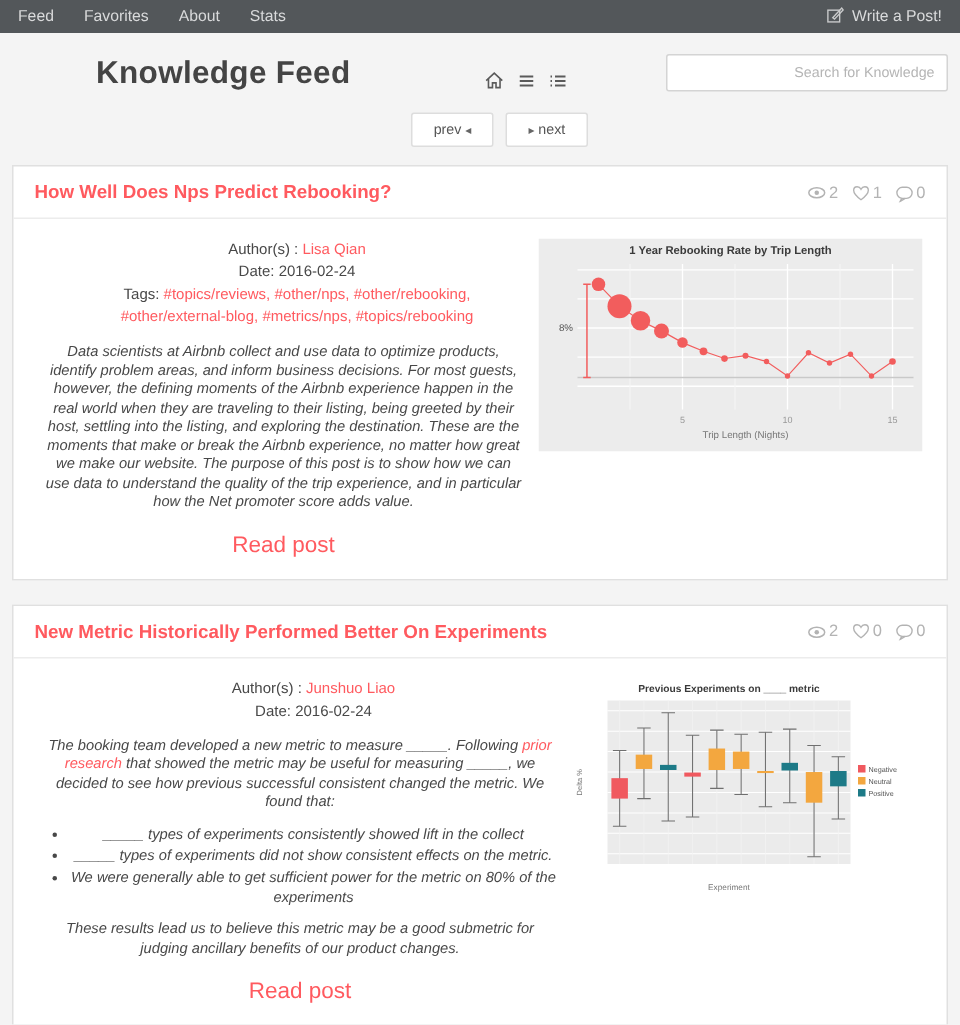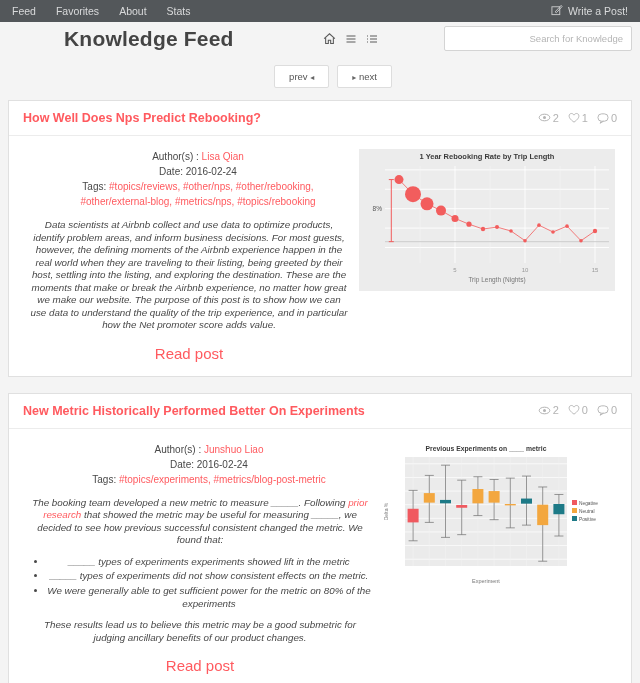--- a/index.html
+++ b/index.html
@@ -7,37 +7,37 @@
   body { font-family:"Liberation Sans", sans-serif; background:#f4f4f4; color:#484848; }
 
   
   .topnav { background:#53575a; height:22px; display:flex; align-items:center; padding:0 12px; }
   .topnav .nav-items { display:flex; gap:20px; }
   .topnav a { color:#d9dadb; font-size:10.5px; text-decoration:none; cursor:pointer; }
   .topnav .spacer { flex:1; }
   .write-post { display:flex; align-items:center; gap:5px; color:#d9dadb; font-size:10.5px; cursor:pointer;text-align:center; }
 
   
-  .header-row { display:flex; align-items:center; padding:4px 8px 4px 64px; }
+  .header-row { display:flex; align-items:flex-end; padding:14px 8px 4px 64px; }
   .site-title { font-size:21px; font-weight:700; color:#444; letter-spacing:0.2px; }
   .view-icons { display:flex; gap:7px; margin-left:88px; align-items:center; }
   .view-icons .vicon { cursor:pointer; display:inline-flex; }
   .search-wrap { margin-left:auto; margin-right:0; }
   .search-input { width:188px; height:25px; border:1px solid #d4d4d4; border-radius:2px; background:#fff;
                   font-size:9.5px; color:#777; text-align:right; padding:0 8px; font-family:"Liberation Sans",sans-serif; }
   .search-input::placeholder { color:#b5b5b5; }
 
   .pager { display:flex; justify-content:center; gap:8px; padding:10px 0 12px 0;margin-left:26px; }
   .pager button { background:#fff; border:1px solid #ddd; border-radius:2px; padding:5px 14px;
                   font-size:9.5px; color:#555; cursor:pointer; font-family:"Liberation Sans",sans-serif; }
   .pager .tri { font-size:8px; color:#666; }
 
   
   .card { background:#fff; border:1px solid #e0e0e0; margin:0 8px 16px 8px; }
-  .card-head { display:flex; align-items:flex-start; justify-content:space-between;
+  .card-head { display:flex; align-items:flex-end; justify-content:space-between;
                padding:10px 14px; border-bottom:1px solid #ececec; }
   .card-title { color:#ff5a5f; font-size:12.5px; font-weight:700; cursor:pointer; }
   .stats { display:flex; gap:9px; align-items:center; color:#b3b3b3; font-size:11px; }
   .stat { display:flex; align-items:center; gap:2px; }
   .stat svg { display:block; }
 
   .card-body { display:flex; padding:13px 16px 13px 20px; }
   .post-text { flex:1; min-width:0; padding-right:10px;text-align:center; }
   .meta { margin-left:18px; font-size:10px; line-height:1.5; color:#484848; }
   .meta .lbl { color:#484848; }
@@ -242,29 +242,25 @@
     <div class="post-text">
       <div class="meta">
         <div>
           <span class="lbl">Author(s) :</span>
           <span class="link">Junshuo Liao</span>
         </div>
         <div>
           <span class="lbl">Date:</span>
           <span>2016-02-24</span>
         </div>
-        <div>
-          <span class="lbl">Tags:</span>
-          <span><span class="link">#topics/experiments,</span> <span class="link">#metrics/blog-post-metric</span></span>
-        </div>
       </div>
       <div class="body-text">
         <span>The booking team developed a new metric to measure _____. Following </span><span class="link">prior research</span><span> that showed the metric may be useful for measuring _____, we decided to see how previous successful consistent changed the metric. We found that:</span>
         <ul>
-          <li>_____ types of experiments experiments showed lift in the metric</li>
+          <li>_____ types of experiments consistently showed lift in the collect</li>
           <li>_____ types of experiments did not show consistent effects on the metric.</li>
           <li>We were generally able to get sufficient power for the metric on 80% of the experiments</li>
         </ul>
         <div class="outro">These results lead us to believe this metric may be a good submetric for judging ancillary benefits of our product changes.</div>
       </div>
       <span class="read-post">Read post</span>
     </div>
     <div class="post-chart">
       <svg id="chart2" width="234" height="150" viewBox="0 0 234 150">
           <rect x="0" y="0" width="234" height="150" fill="#ffffff"></rect>

